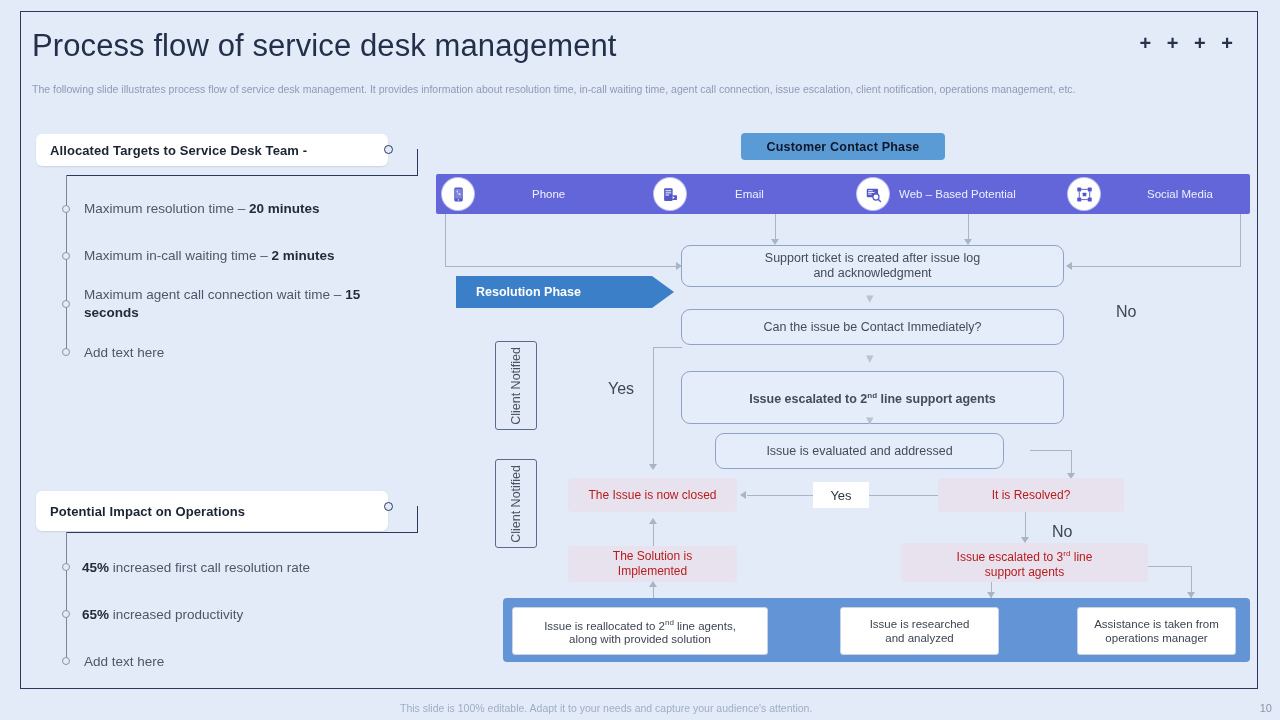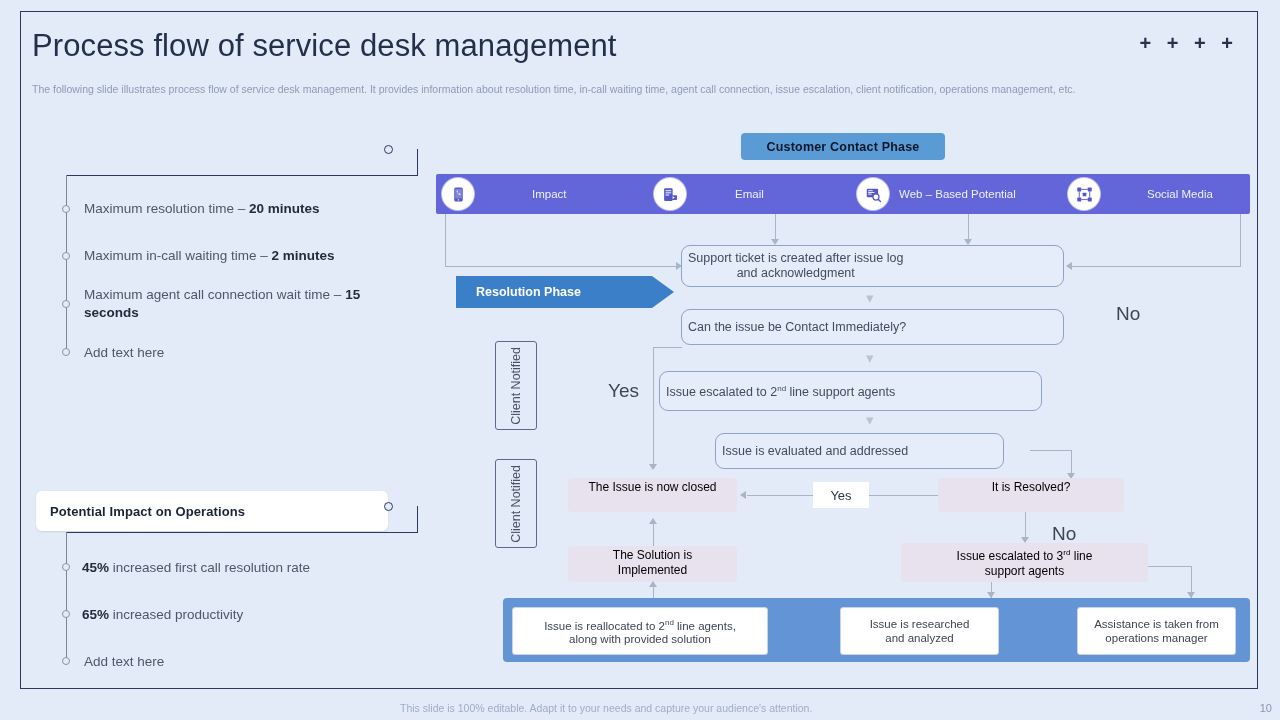--- a/index.html
+++ b/index.html
@@ -80,27 +80,27 @@
     box-shadow:0 0 0 1px rgba(255,255,255,.6);
   }
   .chan .clabel{
     color:#eef0ff;font-size:11.5px;white-space:nowrap;margin-left:10px;
   }
 
   
   .fbox{
     position:absolute;background:#e5ecfa;border:1px solid #8fa3c8;
     border-radius:9px;box-sizing:border-box;
-    display:flex;align-items:center;justify-content:flex-start;text-align:center;
+    display:flex;align-items:center;justify-content:center;text-align:center;
     font-size:12.5px;color:#434c5c;line-height:15px;padding:2px 6px;
   }
   .pbox{
     position:absolute;background:#e8e2ef;border-radius:4px;box-sizing:border-box;
-    display:flex;justify-content:center;text-align:center;
-    font-size:12px;color:#000000;line-height:15px;padding:2px 6px;
+    display:flex;align-items:center;justify-content:center;text-align:center;
+    font-size:12px;color:#b91c1c;line-height:15px;padding:2px 6px;
   }
   .wbox{
     position:absolute;background:#fff;border:1px solid #c9d3e5;border-radius:3px;
     box-sizing:border-box;display:flex;align-items:center;justify-content:center;
     text-align:center;font-size:11.5px;color:#3c4452;line-height:14px;padding:2px 6px;
   }
   .cn{
     position:absolute;background:#e3ebf9;border:1px solid #5b6b8c;
     border-radius:3px;box-sizing:border-box;
     display:flex;align-items:center;justify-content:center;
@@ -116,21 +116,21 @@
 
   
   .ln{position:absolute;background:#a9b4c6;}
   .lnv{width:1px;}
   .lnh{height:1px;}
   .arr{position:absolute;width:0;height:0;}
   .arr-d{border-left:4.5px solid transparent;border-right:4.5px solid transparent;border-top:6px solid #a9b4c6;}
   .arr-l{border-top:4.5px solid transparent;border-bottom:4.5px solid transparent;border-right:6px solid #a9b4c6;}
   .arr-r{border-top:4.5px solid transparent;border-bottom:4.5px solid transparent;border-left:6px solid #a9b4c6;}
   .chev{position:absolute;color:#b9c3d4;font-size:15px;line-height:10px;}
-  .lbl{position:absolute;font-size:19px;color:#3d4653;}
+  .lbl{position:absolute;font-size:16px;color:#3d4653;}
   .lblbox{
     position:absolute;background:#fff;display:flex;align-items:center;
     justify-content:center;font-size:13px;color:#2f3743;
   }
 
   
   .foot{
     position:absolute;left:400px;top:702px;font-size:10.5px;color:#9fadc4;
   }
   .pageno{position:absolute;right:8px;top:702px;font-size:11px;color:#8796b0;}
@@ -138,20 +138,23 @@
 </head>
 <body>
 
 <div class="slide">
   <div class="frame"></div>
 
   <div class="title">Process flow of service desk management</div>
   <div class="plusrow">+ + + +</div>
   <div class="subtitle">The following slide illustrates process flow of service desk management. It provides information about resolution time,  in-call waiting time, agent call connection, issue escalation, client notification, operations management,  etc.</div>
 
+  <div class="lbox" style="left:36px;top:134px;width:352px;height:32px;">
+    <span>Allocated Targets to Service Desk Team -</span>
+  </div>
   <div class="knob" style="left:384px;top:145px;"></div>
   <div class="hook" style="left:392px;top:149px;width:26px;height:27px;border-left:none;border-top:none;"></div>
   <div class="hook" style="left:66px;top:175px;width:352px;height:1px;border:none;border-top:1.3px solid #2b3a5c;"></div>
   <div class="vrail" style="left:66px;top:175px;height:180px;"></div>
 
   <div class="dot" style="left:62px;top:205px;"></div>
   <div class="bullet" style="left:84px;top:200px;width:300px;">
     <span>Maximum resolution time – </span><b>20 minutes</b>
   </div>
 
@@ -203,21 +206,21 @@
   <div class="chanbar">
     <div class="chan" style="left:6px;">
       <div class="cicon">
         <svg width="17" height="17" viewBox="0 0 24 24">
             <rect x="6" y="2" width="12" height="20" rx="2.2" fill="#5457c9"></rect>
             <rect x="7.4" y="4" width="9.2" height="13.6" fill="#fff" opacity=".28"></rect>
             <circle cx="12" cy="19.6" r="1" fill="#fff"></circle>
             <path d="M10 7.4c0 3 1.8 4.8 4.4 5.4l.7-1.5-1.9-.9-.8.9c-.9-.5-1.6-1.2-2-2.1l.9-.8-.8-1.9-1.5.6c-.6.1-.9.2-1 .3z" fill="#fff"></path>
           </svg>
       </div>
-      <div class="clabel" style="margin-left:58px;">Impact</div>
+      <div class="clabel" style="margin-left:58px;">Phone</div>
     </div>
     <div class="chan" style="left:218px;">
       <div class="cicon">
         <svg width="17" height="17" viewBox="0 0 24 24">
             <rect x="3" y="3" width="12" height="18" rx="1.4" fill="#5457c9"></rect>
             <rect x="5" y="6" width="8" height="1.4" fill="#fff"></rect>
             <rect x="5" y="9" width="8" height="1.4" fill="#fff"></rect>
             <rect x="5" y="12" width="5" height="1.4" fill="#fff"></rect>
             <path d="M13 13l8 5.4V13z" fill="#5457c9"></path>
             <path d="M13 19.6l8-5.4v5.4z" fill="#5457c9"></path>
@@ -273,21 +276,21 @@
       <div>and acknowledgment</div>
     </div>
   </div>
   <div class="chev" style="left:866px;top:293px;">▾</div>
 
   <div class="fbox" style="left:681px;top:309px;width:383px;height:36px;">
     <span>Can the issue be Contact Immediately?</span>
   </div>
   <div class="chev" style="left:866px;top:353px;">▾</div>
 
-  <div class="fbox" style="left:659px;top:371px;width:383px;height:40px;">
+  <div class="fbox" style="left:681px;top:371px;width:383px;height:53px;font-weight:bold;">
     <span>Issue escalated to 2<sup style="font-size:8px">nd</sup> line support agents</span>
   </div>
   <div class="chev" style="left:866px;top:415px;">▾</div>
 
   <div class="fbox" style="left:715px;top:433px;width:289px;height:36px;">
     <span>Issue is evaluated and addressed</span>
   </div>
 
   <div class="lbl" style="left:1116px;top:303px;">No</div>
 

